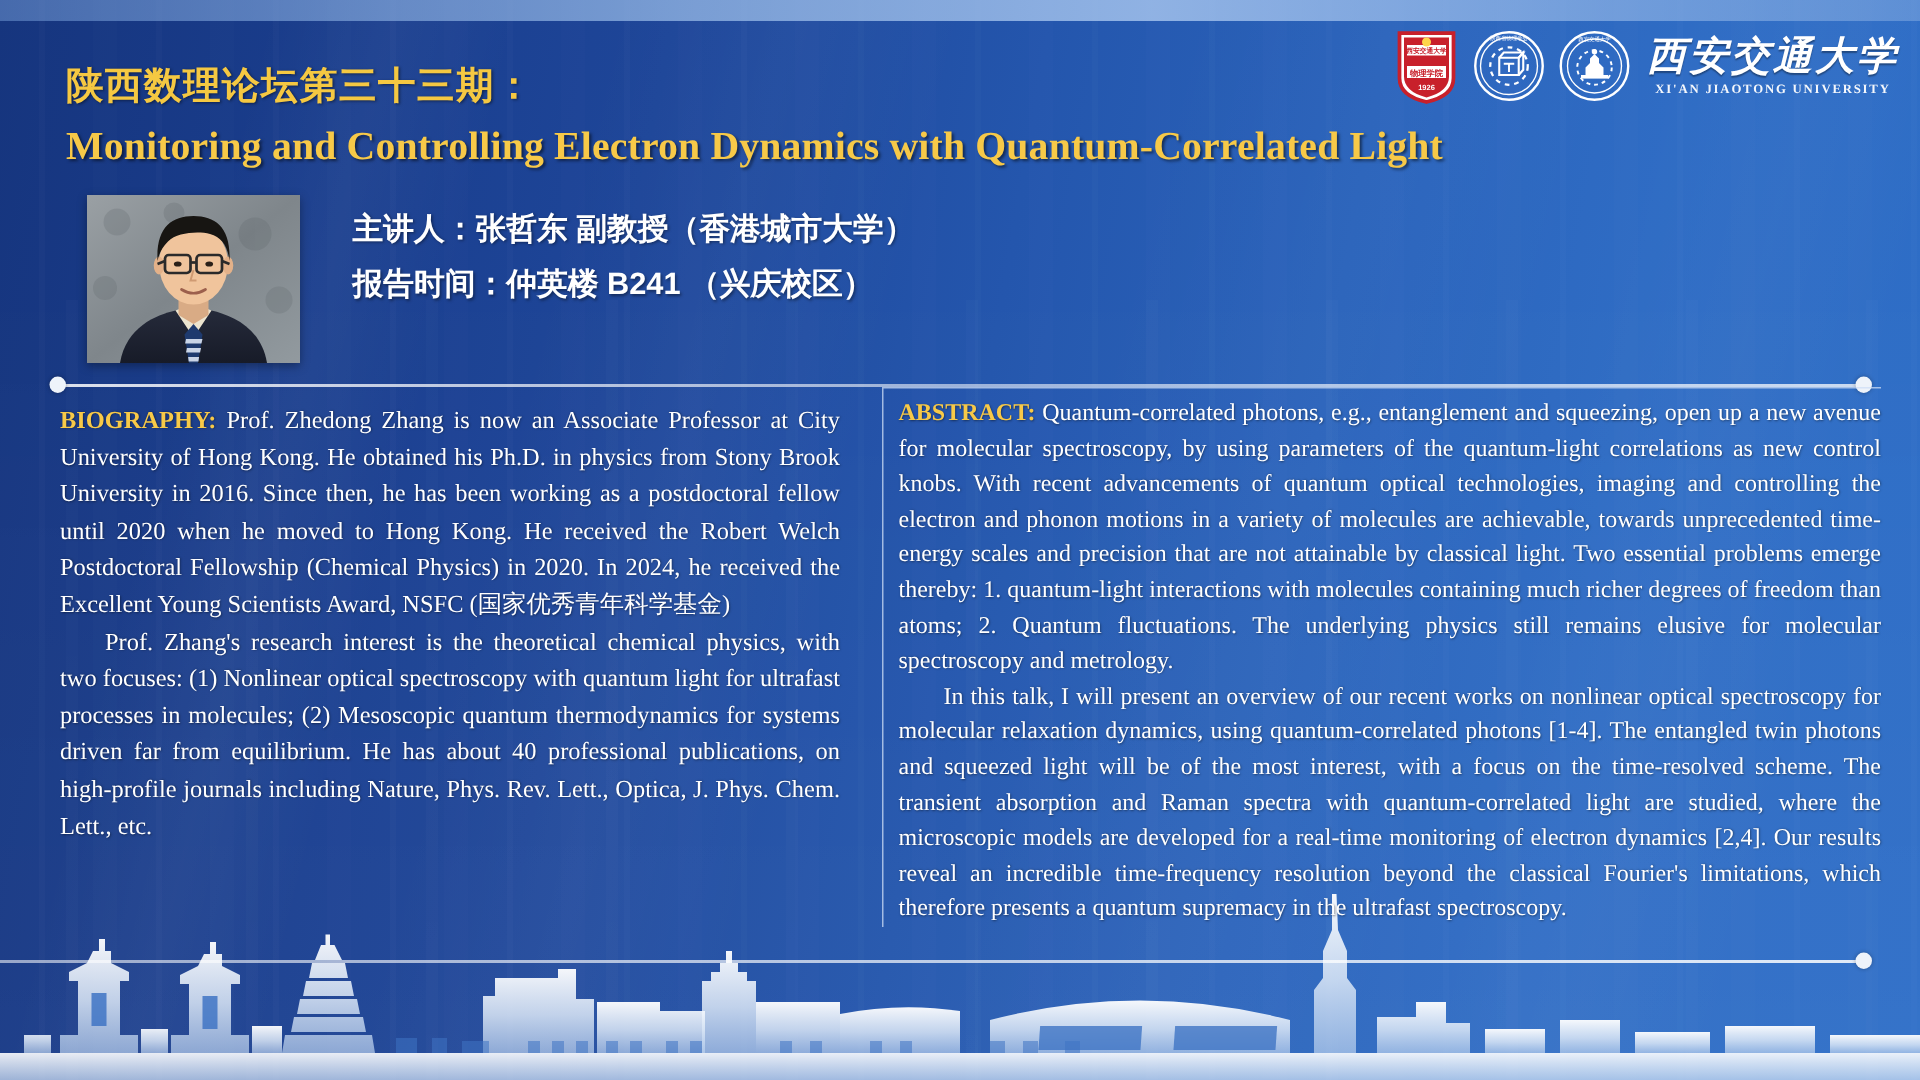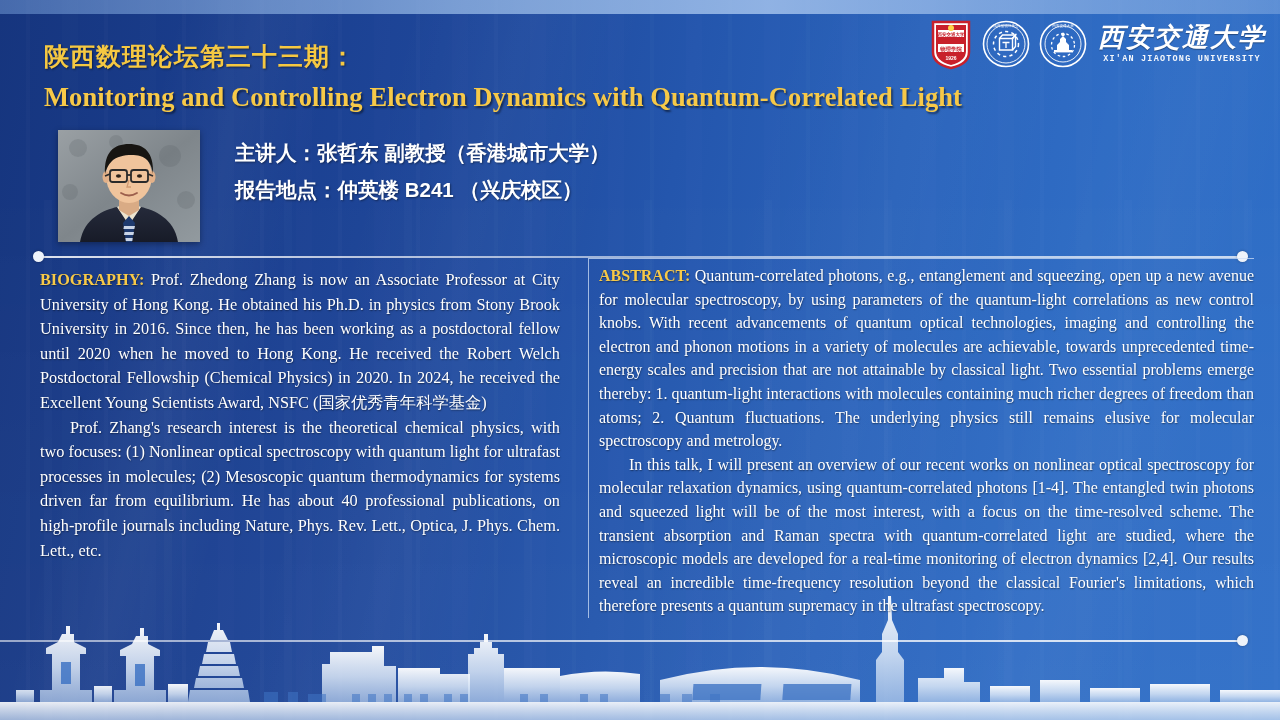--- a/index.html
+++ b/index.html
@@ -126,21 +126,21 @@
     font-size: 26px;
     font-weight: 700;
     font-style: italic;
     letter-spacing: 2px;
     line-height: 1;
     white-space: nowrap;
     text-shadow: 0 1px 1px rgba(0,0,0,.35);
   }
   .uni-name-en {
     color: #ffffff;
-    font-family: Liberation Mono, monospace;
+    font-family: Liberation Serif, serif;
     font-size: 8.5px;
     font-weight: 700;
     letter-spacing: 1.2px;
     margin-top: 3px;
     white-space: nowrap;
     opacity: .95;
   }
 
   
   .series-title {
@@ -454,21 +454,21 @@
       <path d="M71 50 L69 57 L73 57" fill="none" stroke="#cf9a72" stroke-width="1.3"></path>
       <path d="M63 63 Q71 68 79 63" fill="none" stroke="#9c5f4c" stroke-width="1.8" stroke-linecap="round"></path>
     </svg>
   </div>
 
   <div class="speaker-info">
     <div class="info-line">
       <span>主讲人：</span><span>张哲东 副教授（香港城市大学）</span>
     </div>
     <div class="info-line">
-      <span>报告地点：</span><span>仲英楼 B241 （兴庆校区）</span>
+      <span>报告时间：</span><span>仲英楼 B241 （兴庆校区）</span>
     </div>
   </div>
 
   <div class="divider"></div>
   <div class="divider-dot left"></div>
   <div class="divider-dot right"></div>
   <div class="divider-bottom"></div>
   <div class="divider-dot bottomright"></div>
 
   <div class="bio-col">

